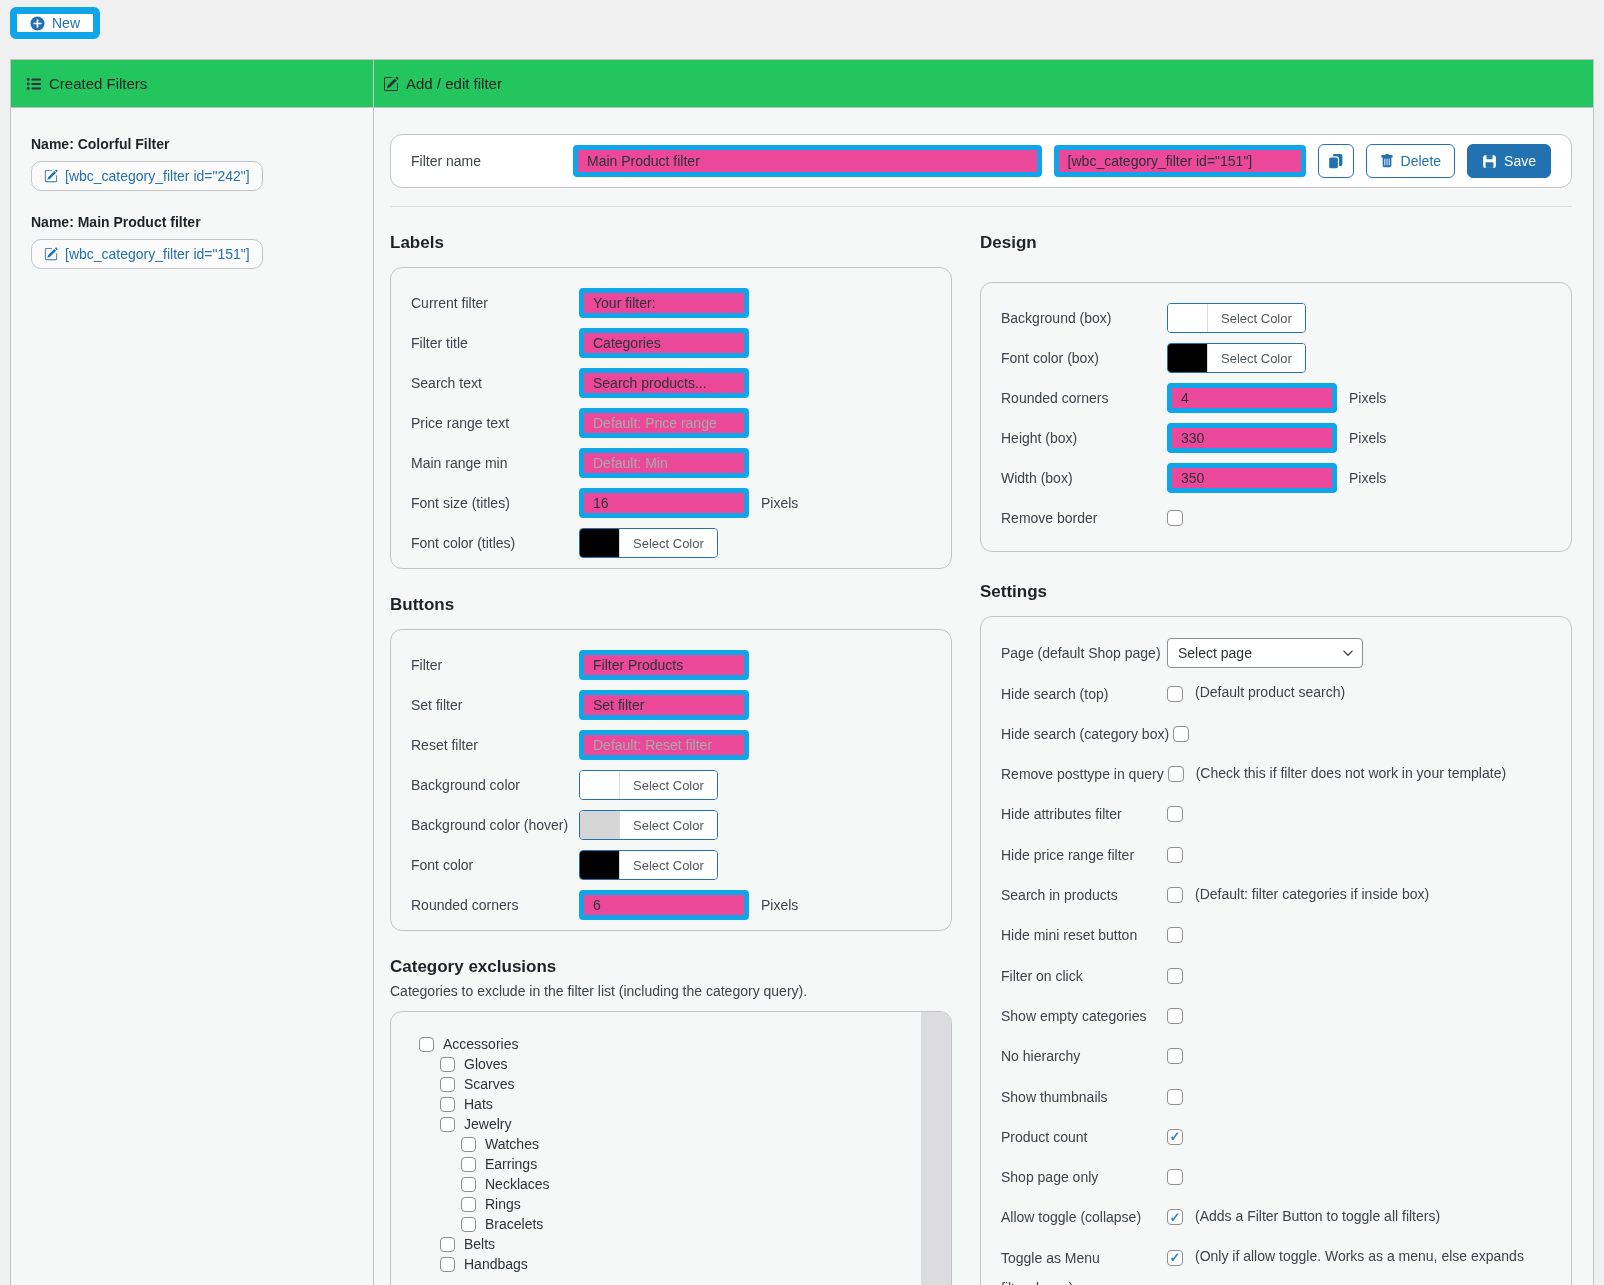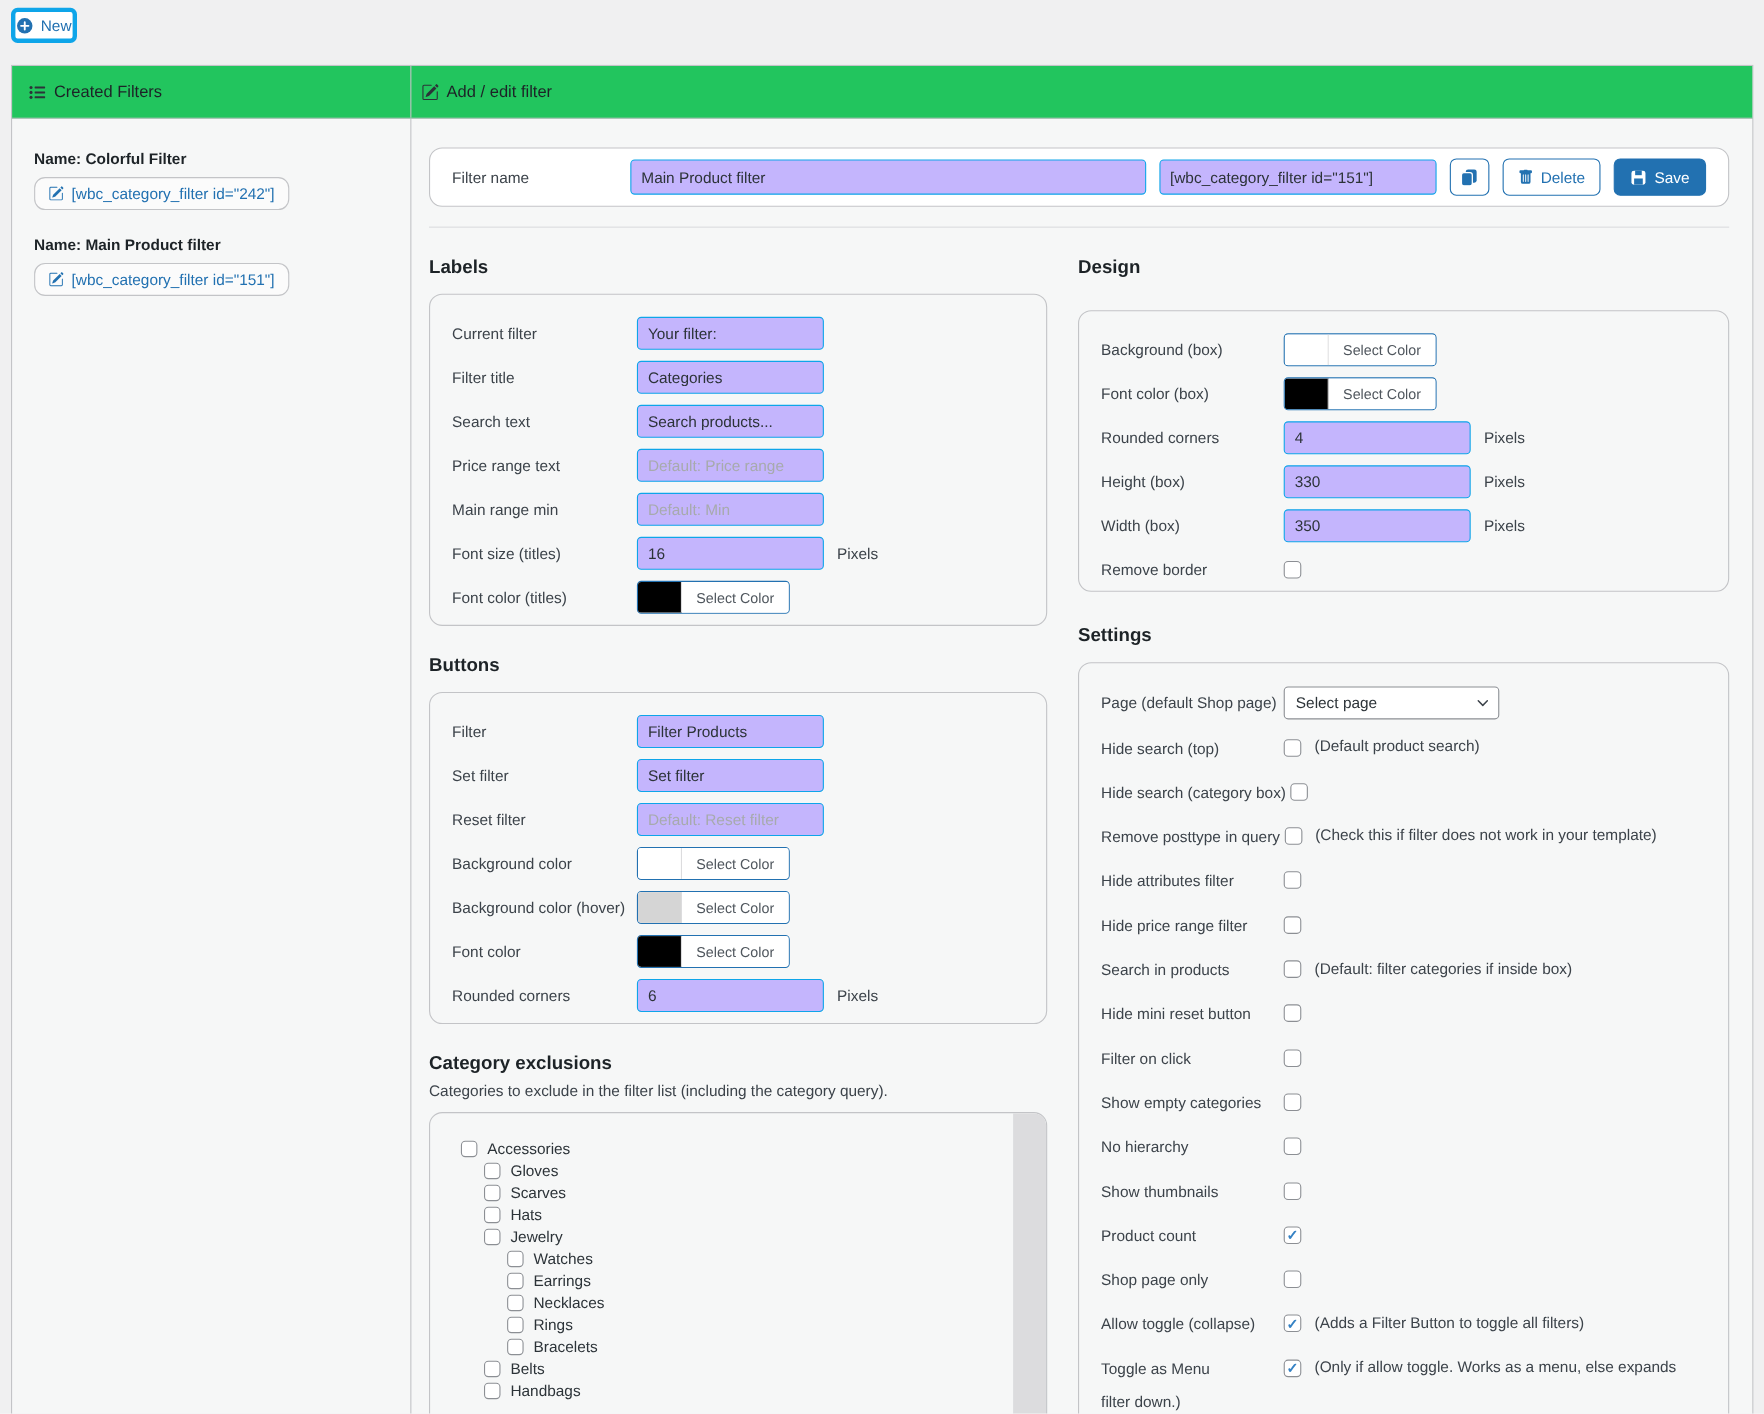--- a/index.html
+++ b/index.html
@@ -9,22 +9,22 @@
     background:#f0f0f1;
     color:#2c3338;
     overflow:hidden;
     position:relative;
     font-size:14px;
   }
   
   .topbar { padding:7px 10px 20px 10px; }
   .btn-new {
     display:inline-flex; align-items:center; gap:7px;
-    height:32px; padding:0 1px;
-    background:#fff; border:4px solid #0ea5e9; border-radius:6px;
+    height:32px; padding:0 13px;
+    background:#fff; border:7px solid #0ea5e9; border-radius:6px;
     color:#2271b1; font-size:14px; font-weight:500; cursor:pointer;
     font-family:"Liberation Sans", sans-serif;
   }
   
   .panel {
     margin:0 10px; background:#f6f7f7;
     border:1px solid #c3c4c7; min-height:1400px;
     display:flex; flex-direction:column;
   }
   .panel-header {
@@ -64,22 +64,22 @@
   .fieldset {
     border:1px solid #c3c4c7; border-radius:12px;
     padding:20px 20px 10px 20px; background:#f6f7f7;
   }
   
   .frow { display:flex; align-items:center; margin-bottom:10px; min-height:30px; }
   .frow .flabel { width:168px; flex:none; color:#3c434a; }
   .suffix { margin-left:12px; color:#3c434a; }
   
   input[type=text] {
-    height:30px; border:1px solid #0ea5e9; border-radius:4px;
-    background:#c4b5fd; padding:0 9px; font-size:14px; color:#2c3338;
+    height:30px; border:5px solid #0ea5e9; border-radius:4px;
+    background:#ec4899; padding:0 9px; font-size:14px; color:#2c3338;
     font-family:"Liberation Sans", sans-serif;
   }
   input[type=text]::placeholder { color:#a7aaad; opacity:1; }
   .w170 { width:170px; }
   
   .color-ctl {
     display:inline-flex; align-items:stretch; height:30px;
     border:1px solid #2271b1; border-radius:4px; overflow:hidden;
     background:#fff; cursor:pointer; padding:0;
     font-family:"Liberation Sans", sans-serif;
@@ -358,21 +358,21 @@
             <div class="crow d1">
                 <input type="checkbox" class="cb" style="">
                 <span class="clabel">Handbags</span>
               </div>
             <div class="cat-scroll"></div>
           </div>
         </div>
 
         <div class="col-right">
           <h2 class="sec-title">Design</h2>
-          <div class="fieldset" style="padding-bottom:4px;margin-top:29px;">
+          <div class="fieldset" style="padding-bottom:18px;margin-top:29px;">
             <div class="frow">
               <span class="flabel" style="width:166px;">Background (box)</span>
               <button class="color-ctl">
                 <span class="swatch" style="background: rgb(255, 255, 255);"></span>
                 <span class="color-txt">Select Color</span>
               </button>
             </div>
             <div class="frow">
               <span class="flabel" style="width:166px;">Font color (box)</span>
               <button class="color-ctl">

